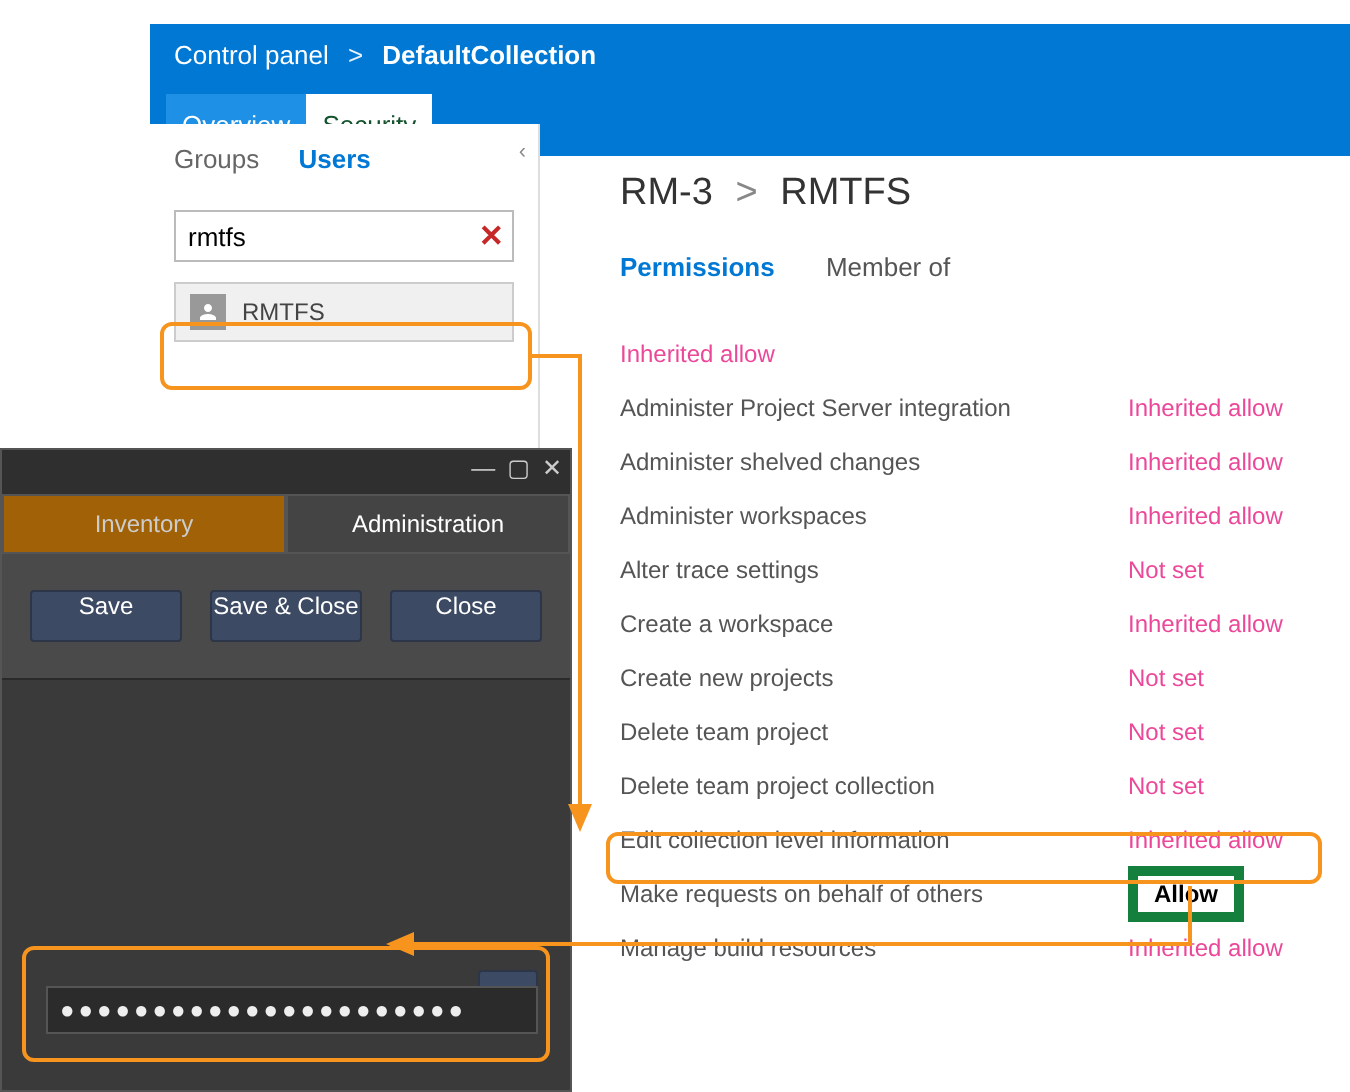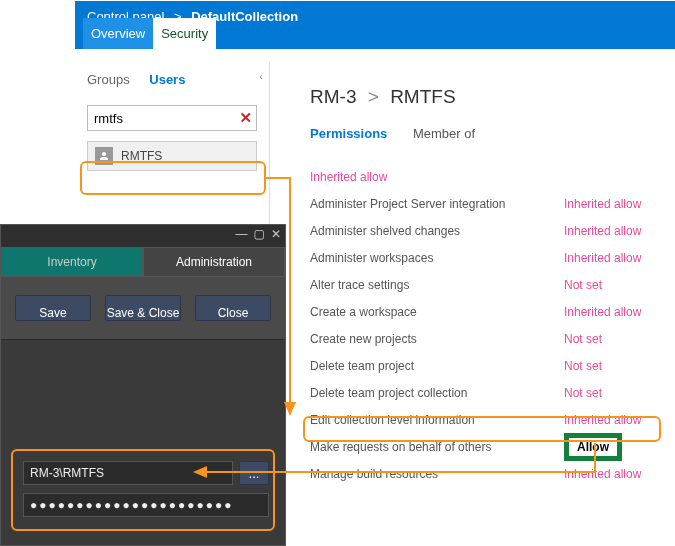--- a/index.html
+++ b/index.html
@@ -1,19 +1,19 @@
 <!DOCTYPE html>
 <html><head>
 <meta charset="utf-8">
 <style>
   * { box-sizing: border-box; margin: 0; padding: 0; font-family: "Segoe UI", Arial, sans-serif; }
   body { width: 675px; height: 546px; background: #fff; position: relative; overflow: hidden; }
 
   
-  .blue-header { position: absolute; left: 75px; top: 1px; right: 0; height: 48px; background: #0078d4; color: #fff; }
+  .blue-header { position: absolute; left: 75px; top: 12px; right: 0; height: 66px; background: #0078d4; color: #fff; }
   .breadcrumb { padding: 8px 12px 0 12px; font-size: 13px; }
   .breadcrumb .sep { margin: 0 6px; opacity: .9; }
   .breadcrumb .cur { font-weight: 600; }
   .hdr-tabs { position: absolute; bottom: 0; left: 8px; display: flex; }
   .hdr-tab { padding: 8px 8px; font-size: 13px; color: #fff; cursor: pointer; }
   .hdr-tab.active { background: #fff; color: #14532d; }
   .hdr-tab.ov { background: #1e90e6; }
 
   
   .sidebar { position: absolute; left: 75px; top: 62px; width: 195px; bottom: 0; border-right: 1px solid #ddd; background: #fff; padding: 10px 12px 0 12px; }
@@ -41,25 +41,25 @@
   .perm-row { display: flex; justify-content: space-between; align-items: center; font-size: 12px; color: #555; height: 27px; cursor: pointer; }
   .perm-row .val { font-size: 12px; color: #ec4899; min-width: 95px; }
   .perm-row .val.bold { font-weight: 700; color: #000; }
   .focus-box { border: 5px solid #15803d; padding: 2px 8px; }
 
   
   .dark-win { position: absolute; left: 0; top: 224px; width: 286px; height: 322px; background: #3a3a3a; color: #ddd; border: 1px solid #555; }
   .dark-title { height: 22px; background: #2f2f2f; position: relative; }
   .win-ctrls { position: absolute; right: 4px; top: 2px; display: flex; gap: 6px; font-size: 12px; color: #ccc; }
   .win-ctrls span { cursor: pointer; }
-  .dark-tabs { display: flex; height: 30px; background: #0f766e; }
+  .dark-tabs { display: flex; height: 30px; background: #a16207; }
   .dark-tab { flex: 1; display: flex; align-items: center; justify-content: center; font-size: 12px; color: #ccc; border: 1px solid #555; cursor: pointer; }
   .dark-tab.active { background: #444; color: #fff; }
   .dark-toolbar { display: flex; gap: 14px; padding: 18px 14px; background: #4a4a4a; border-bottom: 1px solid #2a2a2a; }
-  .dark-btn { flex: 1; height: 26px; background: #3d4a63; border: 1px solid #2d3648; color: #fff; font-size: 12px; border-radius: 2px; cursor: pointer; display: flex; align-items: flex-end; justify-content: center; }
+  .dark-btn { flex: 1; height: 26px; background: #3d4a63; border: 1px solid #2d3648; color: #fff; font-size: 12px; border-radius: 2px; cursor: pointer; display: flex; align-items: flex-start; justify-content: center; }
   .dark-body { padding: 10px; }
   .dark-field-group { position: absolute; left: 10px; right: 10px; bottom: 14px; border: 2px solid #f7941e; border-radius: 6px; padding: 10px 10px 12px 10px; }
   .dark-field-row { position: relative; margin-bottom: 8px; }
   .dark-field-row:last-child { margin-bottom: 0; }
   .dark-input { width: 210px; height: 24px; background: #2b2b2b; border: 1px solid #555; color: #eee; font-size: 12px; padding: 0 6px; }
   .dots { letter-spacing: 2px; }
   .browse-btn { position: absolute; left: 216px; top: 0; width: 30px; height: 24px; background: #3d4a63; border: 1px solid #2d3648; color: #fff; font-size: 13px; border-radius: 2px; cursor: pointer; display: flex; align-items: center; justify-content: center; }
 
   
   svg.arrows { position: absolute; left: 0; top: 0; width: 675px; height: 546px; pointer-events: none; }
@@ -183,21 +183,20 @@
     <div class="dark-btn">
         <span>Save &amp; Close</span>
       </div>
     <div class="dark-btn">
         <span>Close</span>
       </div>
   </div>
   <div class="dark-body"></div>
   <div class="dark-field-group">
     <div class="dark-field-row">
-      <input class="dark-input" type="text" value="RM-3\RMTFS" style="">
       <div class="browse-btn">
           <span>...</span>
         </div>
     </div>
     <div class="dark-field-row">
       <input class="dark-input dots" type="text" style="width: 246px;" value="●●●●●●●●●●●●●●●●●●●●●●">
     </div>
   </div>
 </div>
 

